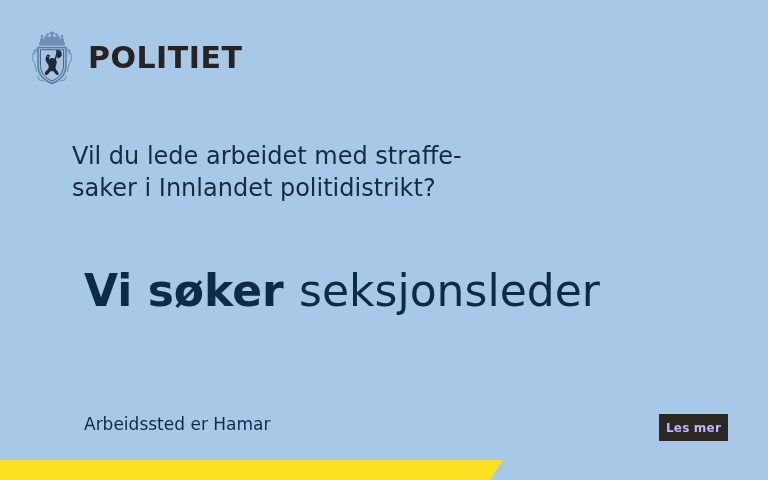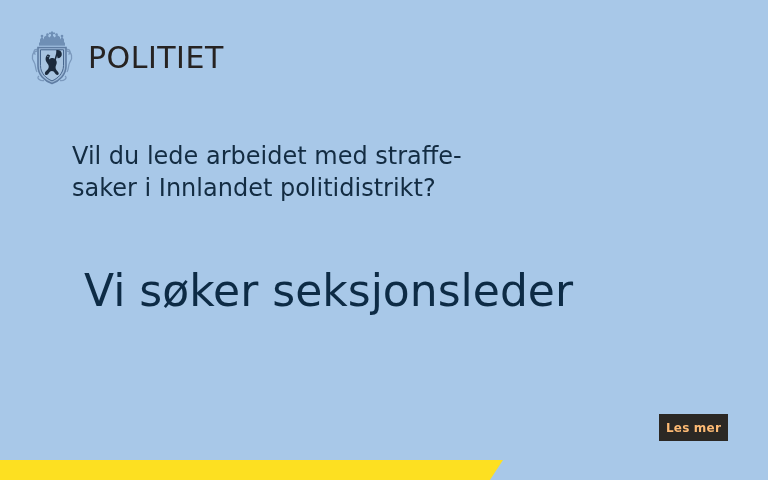--- a/index.html
+++ b/index.html
@@ -32,21 +32,21 @@
   }
   .coat-of-arms {
     width: 48px;
     height: 54px;
     display: block;
     line-height: 0;
   }
   .wordmark {
     font-family: "DejaVu Sans", sans-serif;
     font-size: 30px;
-    font-weight: normal;
+    font-weight: bold;
     letter-spacing: 0.5px;
     color: #262322;
     line-height: 1;
     white-space: nowrap;
   }
 
   
   .kicker {
     position: absolute;
     left: 72px;
@@ -65,21 +65,21 @@
     left: 84px;
     top: 265px;
     width: 640px;
     font-size: 44px;
     line-height: 52px;
     color: #0d2b45;
     margin: 0;
     white-space: nowrap;
   }
   .headline .headline-light {
-    font-weight: normal;
+    font-weight: bold;
     text-align: right;
   }
   .headline .headline-strong {
     font-weight: normal;
   }
 
   .location-note {
     position: absolute;
     left: 84px;
     top: 413px;
@@ -104,21 +104,21 @@
     padding: 0;
     display: flex;
     align-items: center;
     justify-content: center;
     cursor: pointer;
   }
   .cta-button-label {
     font-family: "DejaVu Sans", sans-serif;
     font-size: 12px;
     font-weight: bold;
-    color: #fdba74;
+    color: #c4b5fd;
     letter-spacing: 0.2px;
     line-height: 1;
     white-space: nowrap;
   }
 
   
   .accent-band {
     position: absolute;
     left: 0;
     bottom: 0;
@@ -181,20 +181,21 @@
       </svg>
     </span>
     <span class="wordmark">POLITIET</span>
   </div>
 
   <p class="kicker">Vil du lede arbeidet med straffe-
 saker i Innlandet politidistrikt?</p>
 
   <h1 class="headline"><span class="headline-light">Vi søker </span><span class="headline-strong">seksjonsleder</span></h1>
 
+  <p class="location-note">Arbeidssted er Hamar</p>
 
   <button class="cta-button">
     <span class="cta-button-label">Les mer</span>
   </button>
 
   <div class="accent-band"></div>
 
 </div>
 
 </body></html>

